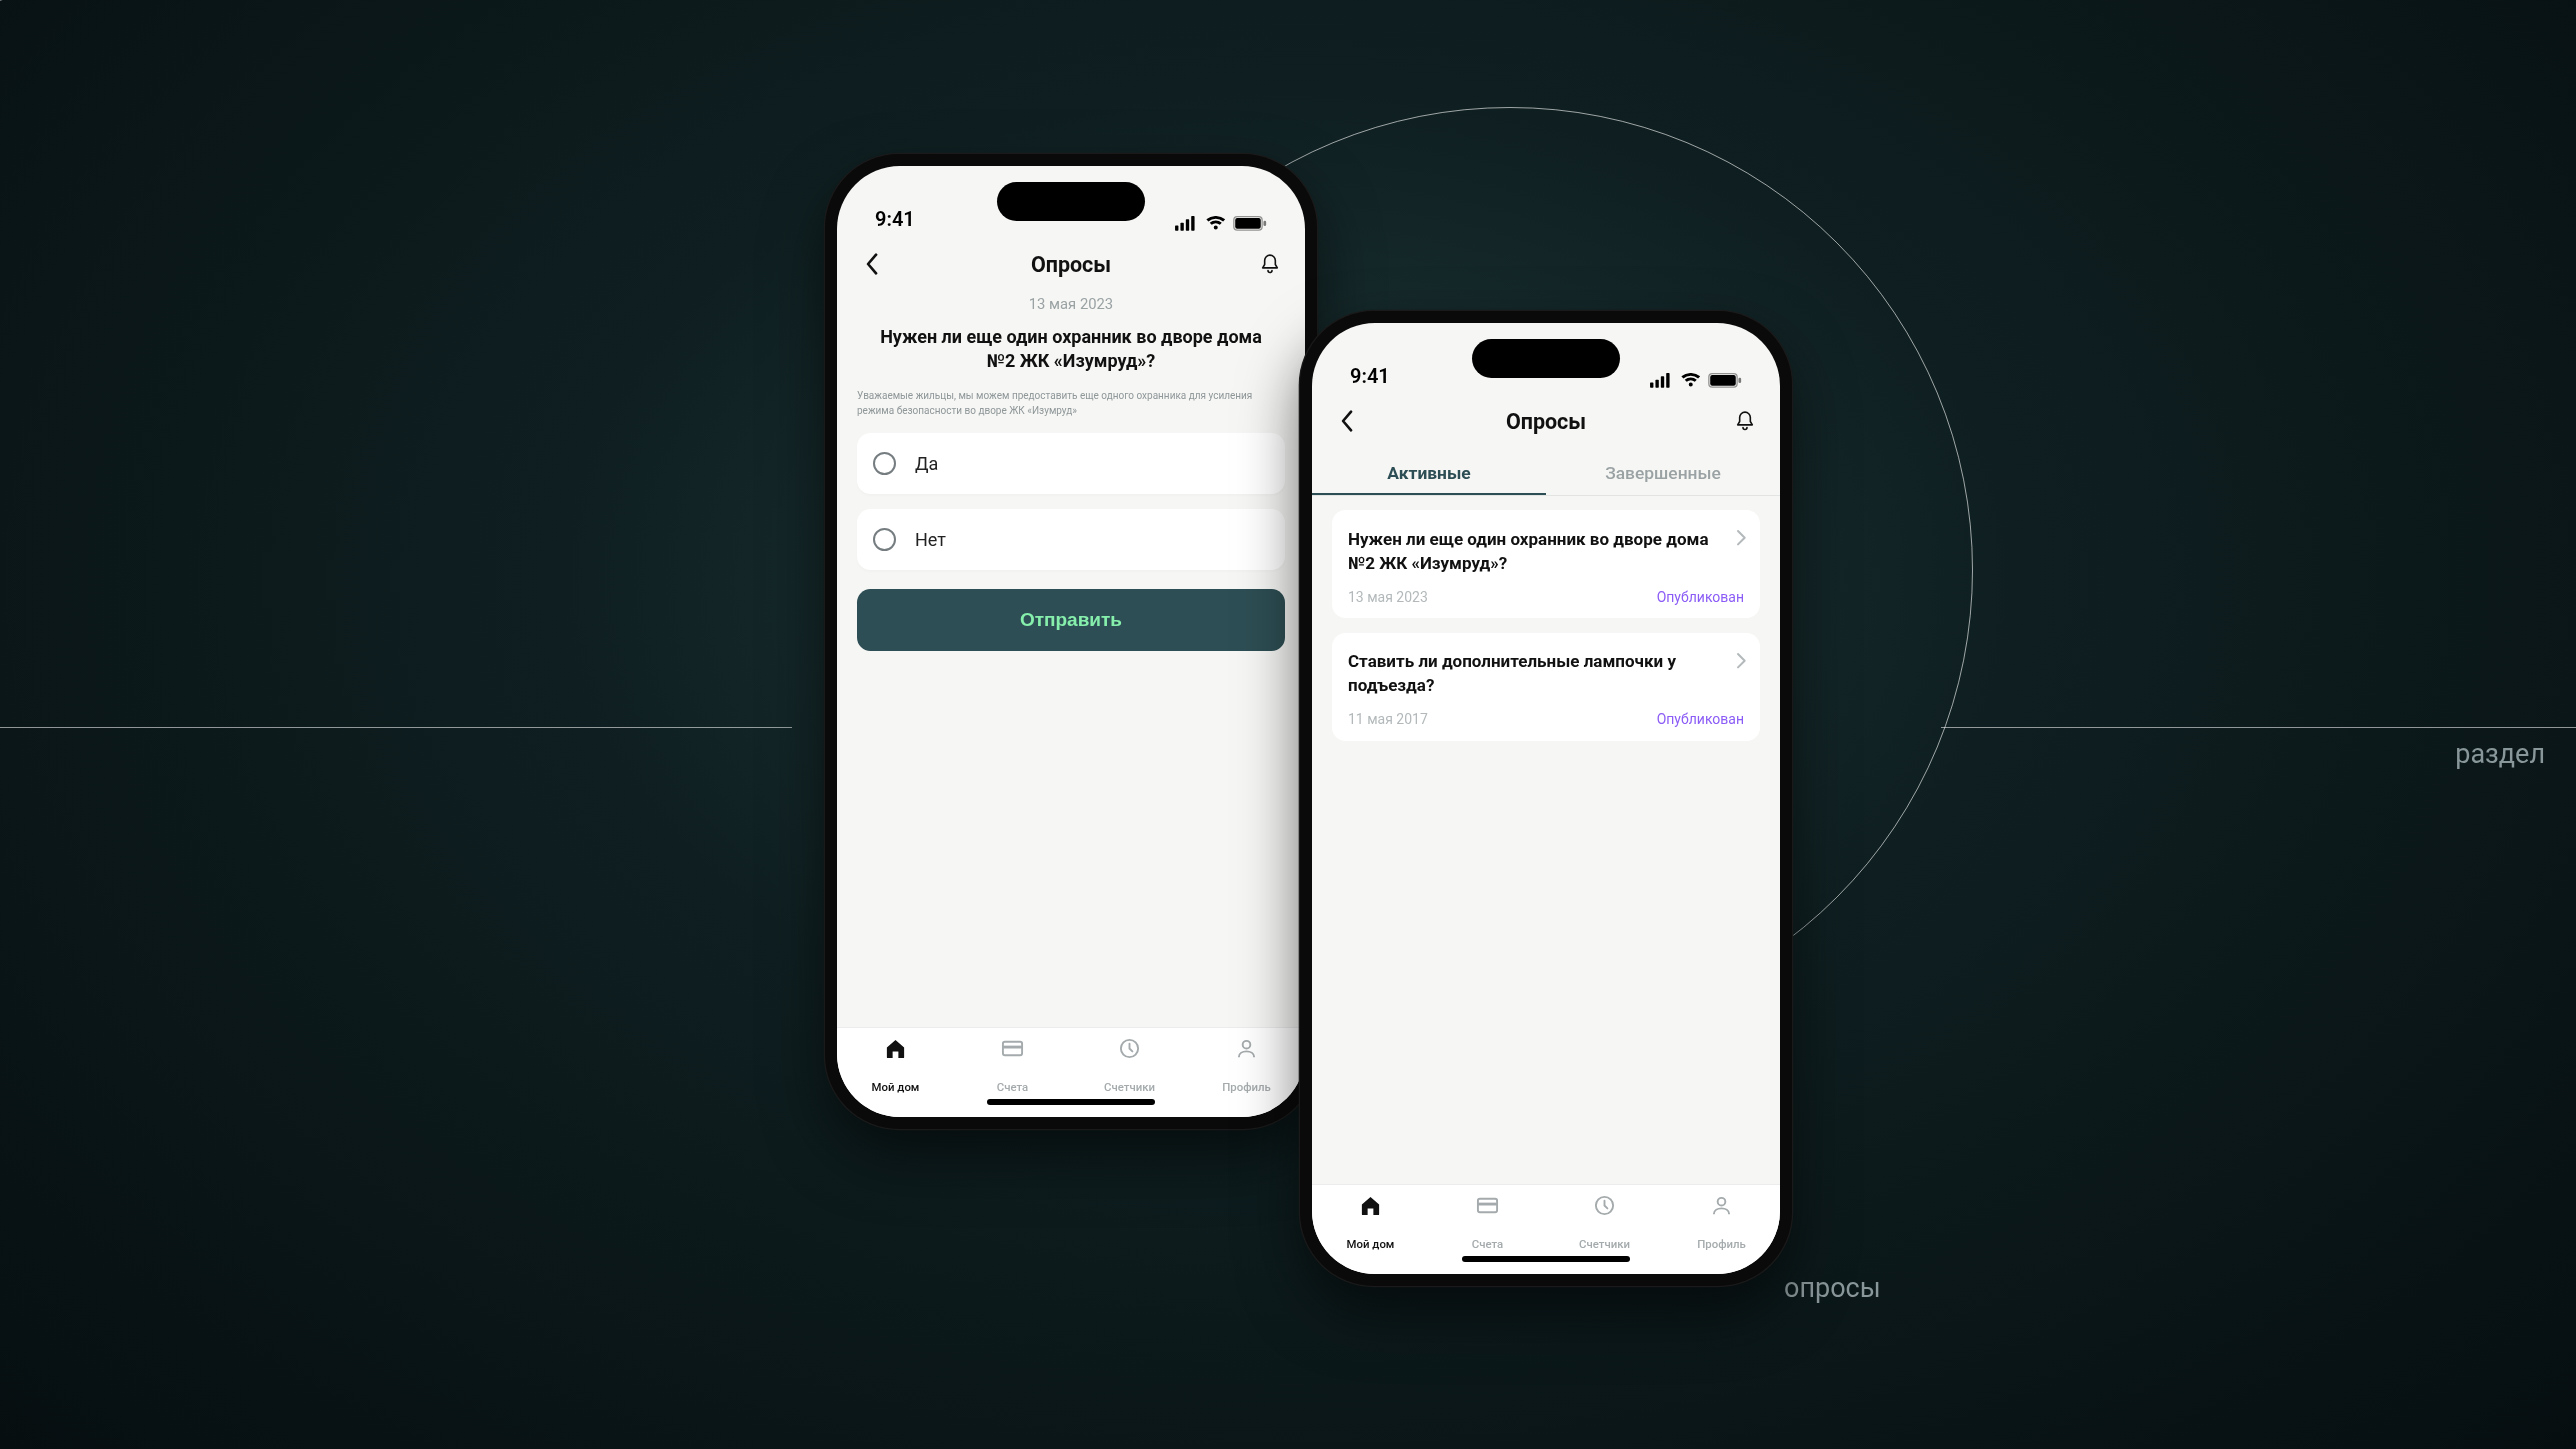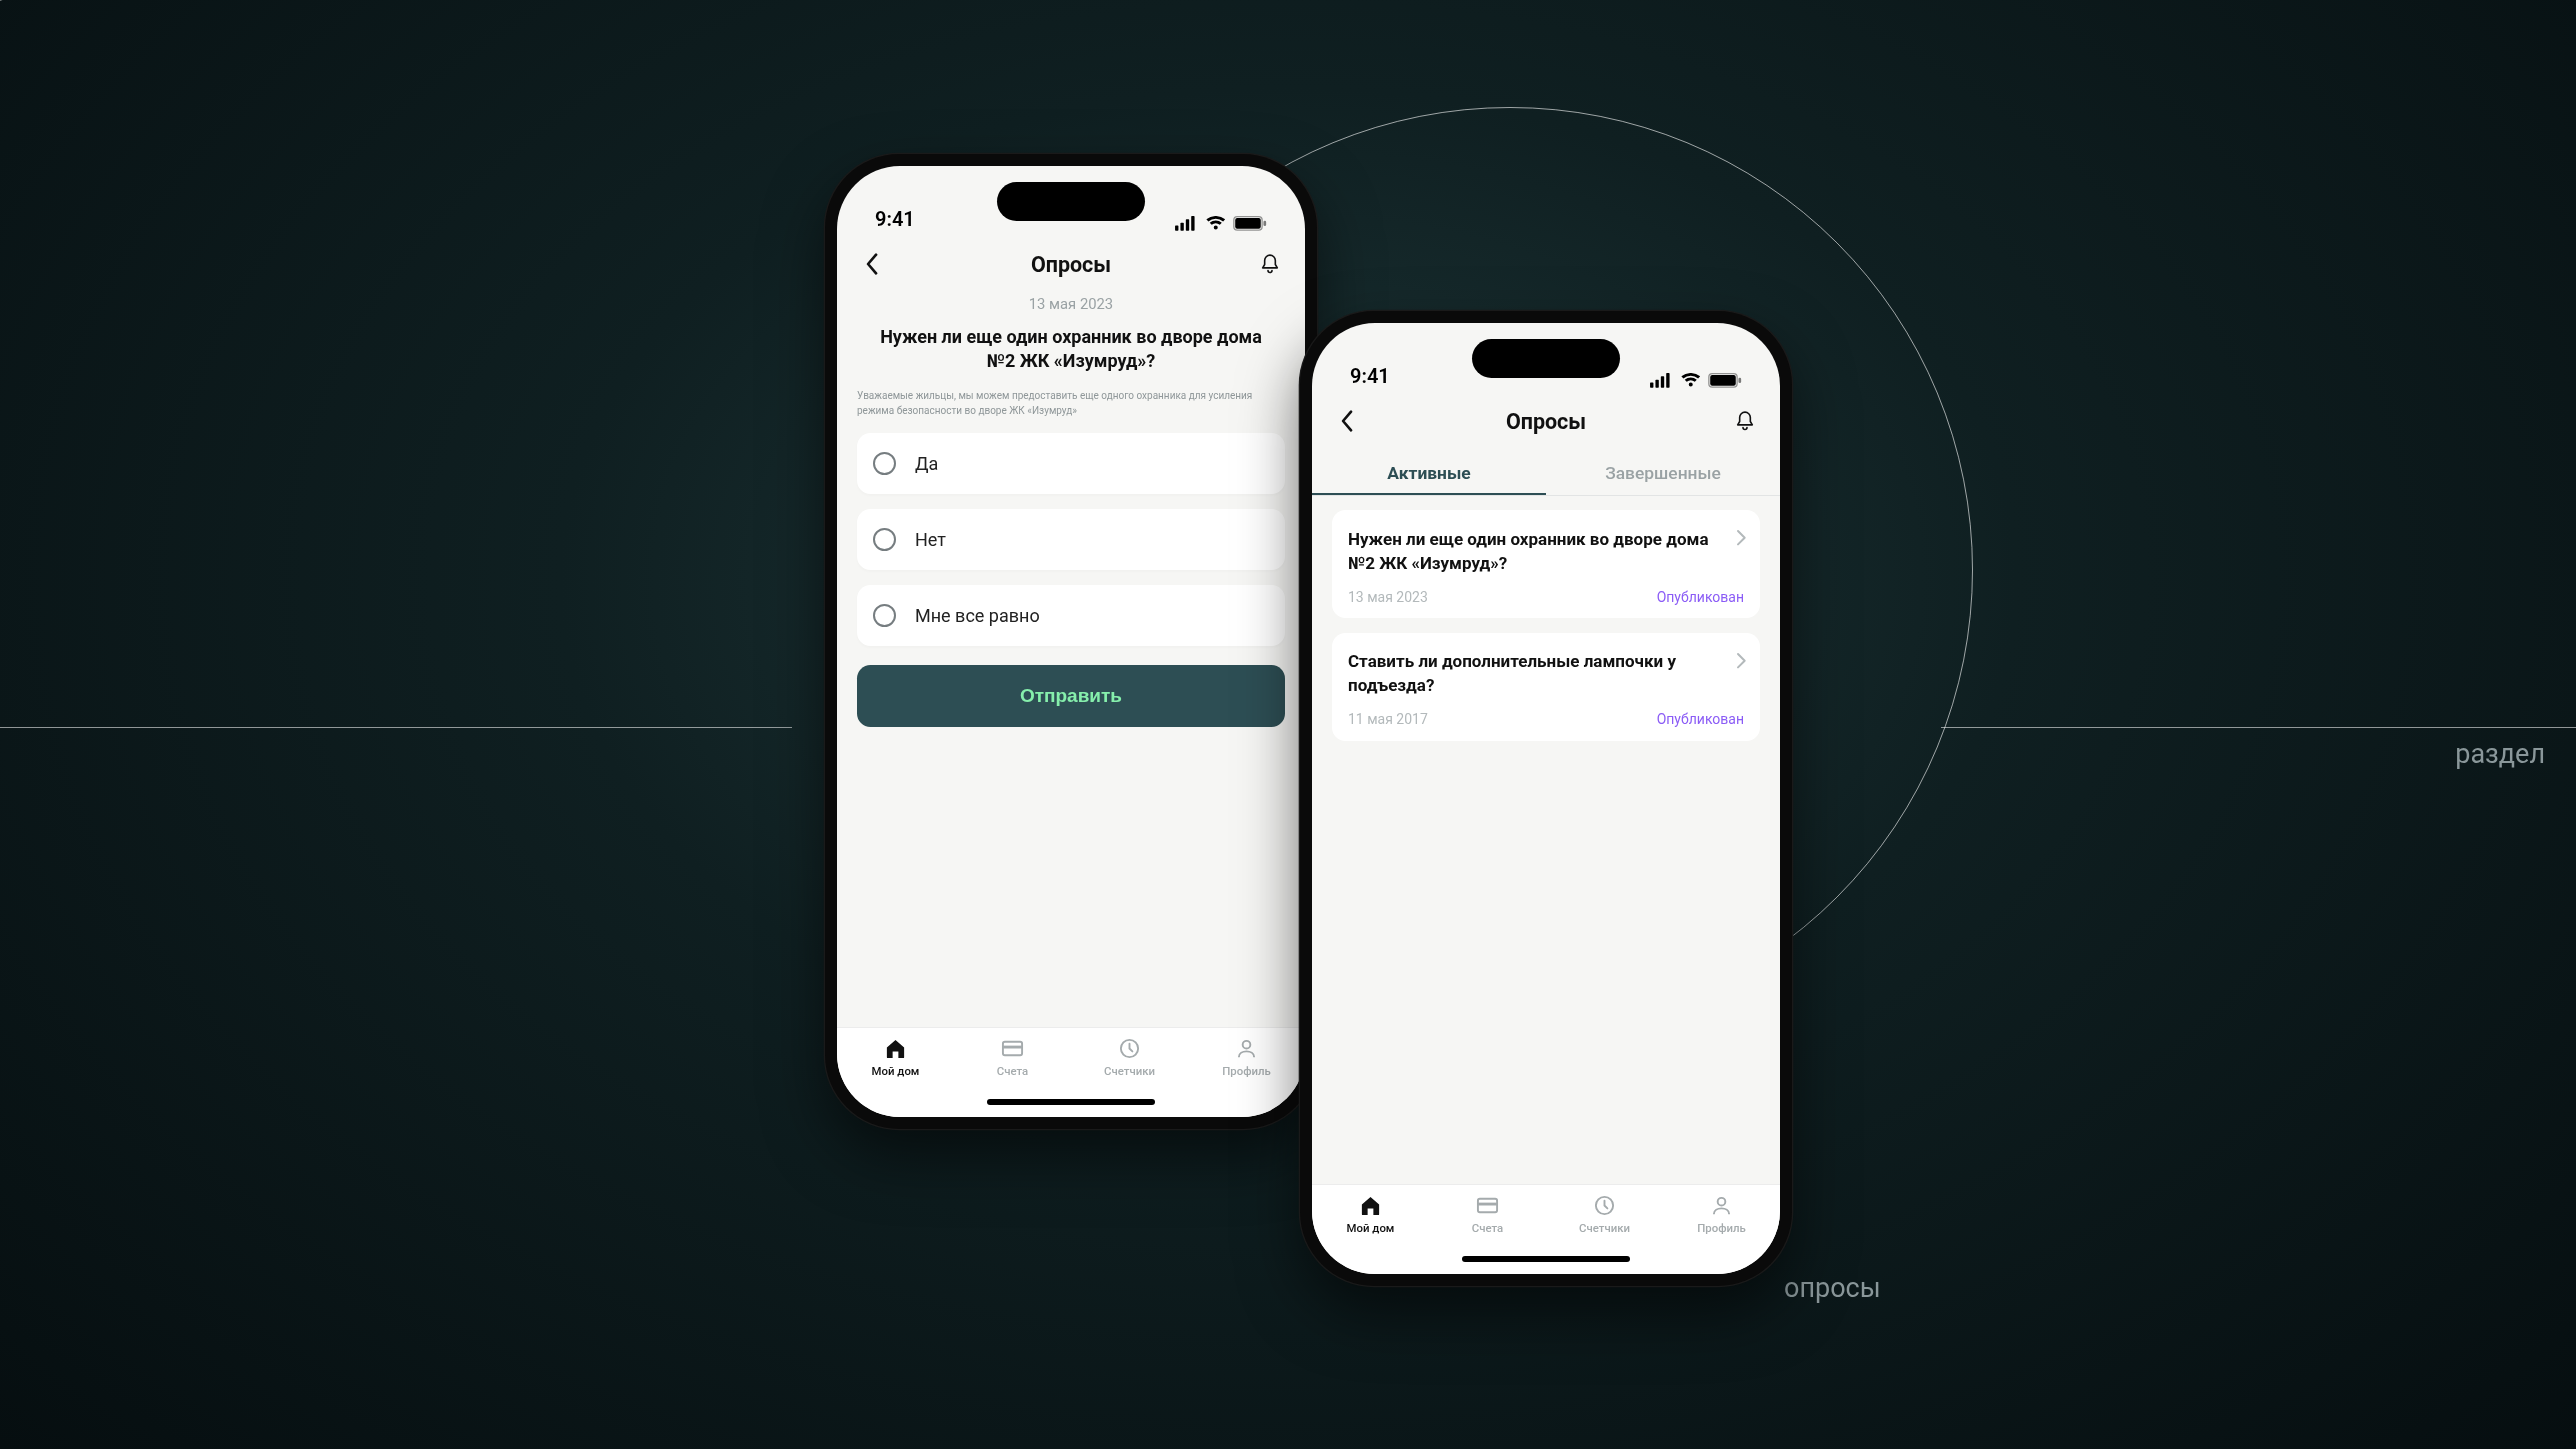--- a/index.html
+++ b/index.html
@@ -213,21 +213,21 @@
     border-top: 0.7px solid #ececec;
     display: flex;
     justify-content: space-around;
     align-items: flex-start;
     padding-top: 9.4px;
   }
   .tabbar-item {
     display: flex;
     flex-direction: column;
     align-items: center;
-    gap: 4px;
+    gap: 20px;
     color: #a5abad;
     width: 25%;
   }
   .tabbar-item.active { color: #111; }
   .tabbar-label { font-size: 11.4px; font-weight: 500; }
   .tabbar-icon { width: 23px; height: 23px; }
 
   .home-indicator {
     position: absolute;
     bottom: 12px;
@@ -294,24 +294,20 @@
       <div class="question">Нужен ли еще один охранник во дворе дома №2 ЖК «Изумруд»?</div>
       <div class="description">Уважаемые жильцы, мы можем предоставить еще одного охранника для усиления режима безопасности во дворе ЖК  «Изумруд»</div>
 
       <div class="option-card">
         <div class="radio-outer"></div>
         <div class="option-label">Да</div>
       </div>
       <div class="option-card">
         <div class="radio-outer"></div>
         <div class="option-label">Нет</div>
-      </div>
-      <div class="option-card">
-        <div class="radio-outer"></div>
-        <div class="option-label">Мне все равно</div>
       </div>
 
       <button class="submit-btn">Отправить</button>
     </div>
 
     <div class="tabbar">
       <div class="tabbar-item active">
         <svg class="tabbar-icon" viewBox="0 0 24 24">
             <path d="M3 11l9-8 9 8v10a1 1 0 01-1 1h-5v-7h-6v7H4a1 1 0 01-1-1z" fill="currentColor"></path>
           </svg>

